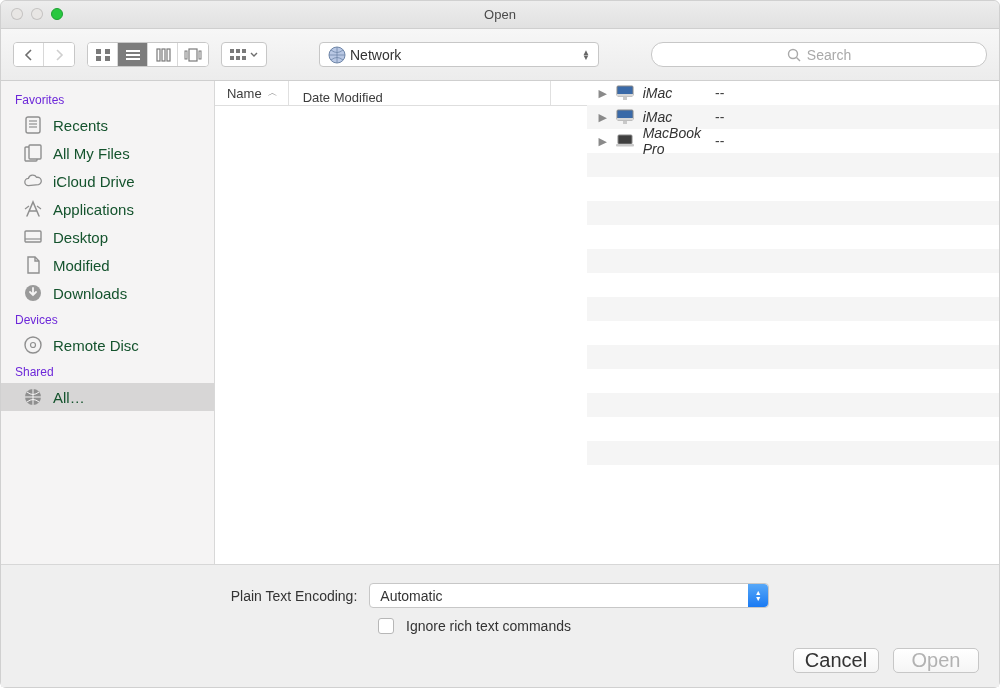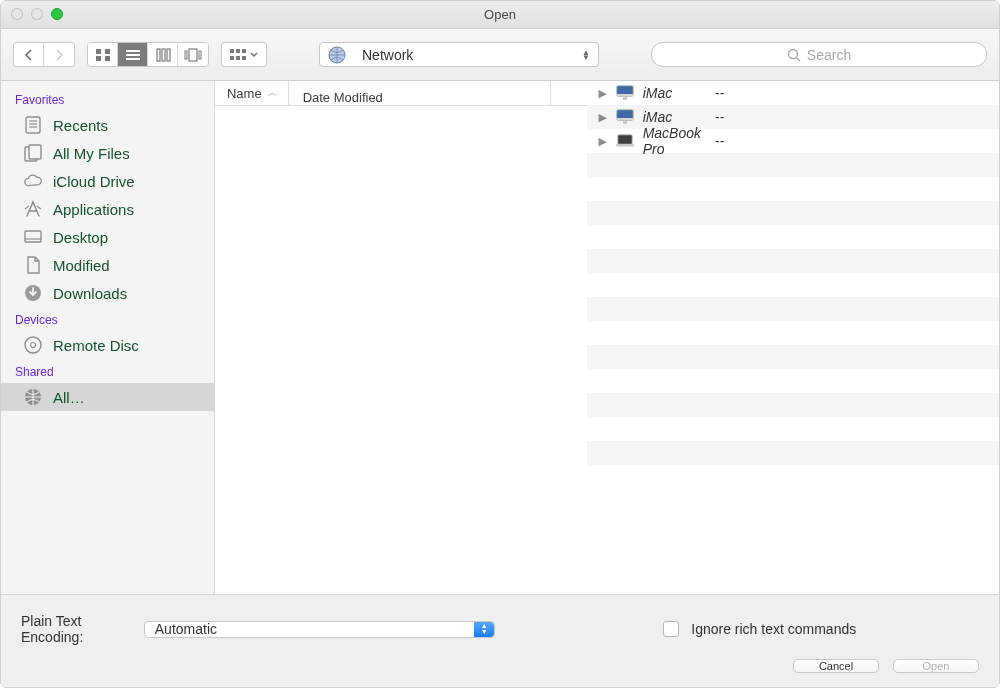--- a/index.html
+++ b/index.html
@@ -12,21 +12,21 @@
   .dot.min { background: #e8e6e4; }
   .dot.max { background: #28c840; border-color: #1ea132; }
   .title { flex:1; text-align:center; font-size:13px; color:#4a4a4a; }
   .toolbar { height: 52px; background: linear-gradient(#f7f7f7,#ececec); border-bottom:1px solid #cfcfcf; display:flex; align-items:center; padding: 0 12px; gap: 12px; }
   .seg { display:flex; border:1px solid #c7c7c7; border-radius:4px; overflow:hidden; background:#fff; height:25px; }
   .seg .btn { min-width:30px; display:flex; align-items:center; justify-content:center; border-right:1px solid #d8d8d8; color:#666; font-size:13px; background:#fff; }
   .seg .btn:last-child { border-right:none; }
   .seg .btn.active { background:#7c7c7c; color:#fff; }
   .seg .btn.disabled { color:#c5c5c5; }
   .btn-single { border:1px solid #c7c7c7; border-radius:4px; height:25px; min-width:46px; background:#fff; display:flex; align-items:center; justify-content:center; color:#6a6a6a; gap:4px; font-size:13px;}
-  .pathbtn { flex: 0 0 280px; height:25px; border:1px solid #c7c7c7; border-radius:4px; background:#fff; display:flex; align-items:center; padding:0 8px; gap:16px; color:#333; font-size:14px; position:relative; margin-left: 40px;}
+  .pathbtn { flex: 0 0 280px; height:25px; border:1px solid #c7c7c7; border-radius:4px; background:#fff; display:flex; align-items:center; padding:0 8px; gap:4px; color:#333; font-size:14px; position:relative; margin-left: 40px;}
   .pathbtn .arrows { margin-left:auto; display:flex; flex-direction:column; line-height:5px; font-size:8px; color:#666; }
   .searchbox { flex:1; margin-left: 40px; height:25px; border:1px solid #c7c7c7; border-radius:12px; background:#fff; display:flex; align-items:center; justify-content:center; gap:6px; color:#a9a9a9; font-size:14px; }
   .body { flex:1; display:flex; overflow:hidden; background:#fff; }
   .sidebar { width: 272px; background:#f5f4f4; border-right:1px solid #d8d8d8; padding-top:6px; overflow:hidden;}
   .section-title { font-size:12px; color:#6d28d9; padding:6px 14px 4px; font-weight:500; }
   .side-item { display:flex; align-items:center; gap:10px; padding:5px 14px 5px 22px; font-size:15px; color:#14532d; }
   .side-item.selected { background:#d7d6d6; }
   .side-icon { width:20px; height:18px; display:flex; align-items:center; justify-content:center; color:#8f8f8f; }
   .main { flex:1; display:flex; flex-direction:row; }
   .header-row { display:flex; background:#fff; border-bottom:1px solid #dedede; font-size:13px; color:#3d3d3d; height:25px; align-items:center; }
@@ -37,27 +37,27 @@
   .rows { flex:1; overflow:hidden; }
   .row { display:flex; height:24px; align-items:center; font-size:14px; color:#333; }
   .row:nth-child(even) { background:#f5f5f5; }
   .row .disclose { width:20px; text-align:center; color:#8a8a8a; font-size:11px; margin-left:6px;}
   .row .fileicon { width:24px; display:flex; align-items:center; justify-content:center; }
   .row .fname { flex:1; padding-left:6px;font-style:italic; }
   .row .fdate { width:298px; padding-left:14px; color:#444; }
   .row.empty { height:24px; }
   .row.empty:nth-child(even) { background:#f5f5f5; }
   .footer { border-top:1px solid #d7d7d7; background:#efefef; padding: 18px 20px 14px; display:flex; flex-direction:column; gap:14px; }
-  .opts { display:flex; align-items:center; gap:10px; }
+  .opts { display:flex; flex-direction:column; align-items:center; gap:10px; }
   .opt-row { display:flex; align-items:center; gap:12px; font-size:14px; color:#333; }
-  .select { width:400px; height:17px; border:1px solid #c7c7c7; border-radius:4px; background:#fff; display:flex; align-items:center; padding:0 0 0 10px; position:relative; font-size:14px;}
+  .select { width:400px; height:25px; border:1px solid #c7c7c7; border-radius:4px; background:#fff; display:flex; align-items:center; padding:0 0 0 10px; position:relative; font-size:14px;}
   .select .knob { position:absolute; right:0; top:0; bottom:0; width:20px; background: linear-gradient(#57a8f8,#1a7af3); border-top-right-radius:4px; border-bottom-right-radius:4px; display:flex; flex-direction:column; align-items:center; justify-content:center; gap:0px; color:#fff; font-size:7px; line-height:6px;}
   .checkbox { width:16px; height:16px; border:1px solid #b7b7b7; border-radius:3px; background:#fff; }
   .btnrow { display:flex; justify-content:flex-end; gap:14px; }
-  .push { min-width:86px; height:14px; border:1px solid #c7c7c7; border-radius:5px; background:linear-gradient(#ffffff,#f5f5f5); display:flex; align-items:flex-start; justify-content:center; font-size:11px; color:#333;}
+  .push { min-width:86px; height:25px; border:1px solid #c7c7c7; border-radius:5px; background:linear-gradient(#ffffff,#f5f5f5); display:flex; align-items:flex-end; justify-content:center; font-size:20px; color:#333;}
   .push.disabled { color:#b2b2b2; }
   svg { display:block; }
 </style>
 </head>
 <body>
 
 <div class="window">
 
   <div class="titlebar">
     <div class="traffic">

